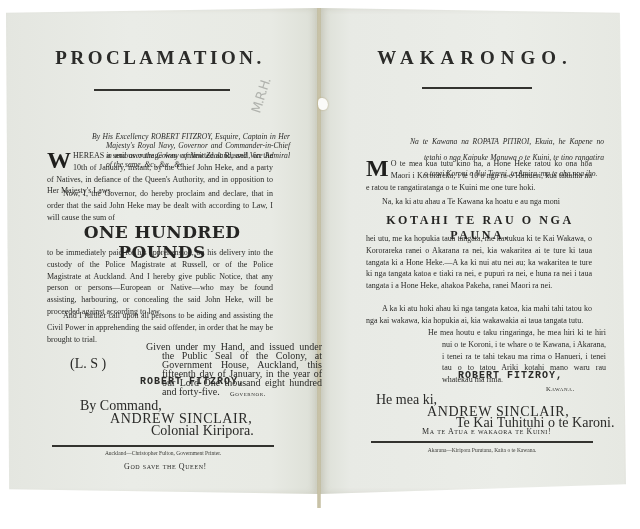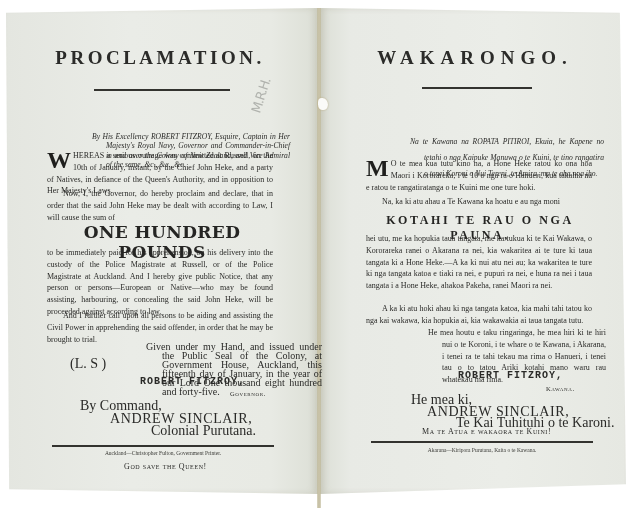--- a/index.html
+++ b/index.html
@@ -90,21 +90,21 @@
 <div class="para" style="left:47px; top:310px; width:226px; text-indent:16px;">And I further call upon all persons to be aiding and assisting the Civil Power in apprehending the said offender, in order that he may be brought to trial.</div>
 
 <div class="small" style="left:70px; top:356px;">(L. S )</div>
 <div class="para" style="left:114px; top:342px; width:160px; line-height:9px; font-size:10px; text-indent:-16px; padding-left:16px;margin-left:32px;">Given under my Hand, and issued under the Public Seal of the Colony, at Government House, Auckland, this fifteenth day of January, in the year of our Lord One thousand eight hundred and forty-five.</div>
 
 <div class="sig" style="left:140px; top:376px;">ROBERT FITZROY,</div>
 <div class="sc" style="left:230px; top:390px;">Governor.</div>
 
 <div class="small" style="left:80px; top:398px;">By Command,</div>
 <div class="small" style="left:110px; top:411px; letter-spacing:0.6px;">ANDREW SINCLAIR,</div>
-<div class="small" style="left:151px; top:423px;">Colonial Purutana.</div>
+<div class="small" style="left:151px; top:423px;">Colonial Kiripora.</div>
 <div class="sc" style="left:124px; top:434px; font-size:8px;margin-top:28px;">God save the Queen!</div>
 
 <div class="rule thick" style="left:52px; top:445px; width:222px;"></div>
 <div class="printer" style="left:52px; top:450px; width:222px;">Auckland—Christopher Fulton, Government Printer.</div>
 
 <div class="title" style="left:370px; top:47px; width:210px; letter-spacing:6px;">WAKARONGO.</div>
 <div class="rule" style="left:422px; top:87px; width:110px;"></div>
 
 <div class="italic-block" style="left:410px; top:114px; width:180px; text-indent:-14px; padding-left:14px; line-height:16px;">Na te Kawana na ROPATA PITIROI, Ekuia, he Kapene no tetahi o nga Kaipuke Manuwa o te Kuini, te tino rangatira o tenei Koroni o Nui Tereni, te Amira, ma te aha noa iho.</div>
 
@@ -116,19 +116,19 @@
 <div class="big" style="left:360px; top:213px; width:240px; font-size:12px; letter-spacing:2.6px;">KOTAHI TE RAU O NGA PAUNA,</div>
 
 <div class="para" style="left:366px; top:233px; width:226px;">hei utu, me ka hopukia taua tangata, me ka tukua ki te Kai Wakawa, o Kororareka ranei o Akarana ra nei, kia wakaritea ai te ture ki taua tangata ki a Hone Heke.—A ka ki nui atu nei au; ka wakaritea te ture ki nga tangata katoa e tiaki ra nei, e pupuri ra nei, e huna ra nei i taua tangata i a Hone Heke, ahakoa Pakeha, ranei Maori ra nei.</div>
 <div class="para" style="left:366px; top:303px; width:226px; text-indent:16px;">A ka ki atu hoki ahau ki nga tangata katoa, kia mahi tahi tatou ko nga kai wakawa, kia hopukia ai, kia wakawakia ai taua tangata tutu.</div>
 
 <div class="para" style="left:428px; top:327px; width:164px; text-indent:-14px; padding-left:14px;">He mea houtu e taku ringaringa, he mea hiri ki te hiri nui o te Koroni, i te whare o te Kawana, i Akarana, i tenei ra te tahi tekau ma rima o Hanueri, i tenei tau o to tatou Ariki kotahi mano waru rau whatekau ma rima.</div>
 
 <div class="sig" style="left:458px; top:370px;">ROBERT FITZROY,</div>
 <div class="sc" style="left:546px; top:385px;">Kawana.</div>
 
-<div class="small" style="left:411px; top:392px;">He mea ki,</div>
+<div class="small" style="left:376px; top:392px;">He mea ki,</div>
 <div class="small" style="left:427px; top:404px; letter-spacing:0.6px;">ANDREW SINCLAIR,</div>
 <div class="small" style="left:456px; top:415px;">Te Kai Tuhituhi o te Karoni.</div>
 <div class="sc" style="left:422px; top:427px; font-size:8px;">Ma te Atua e wakaora te Kuini!</div>
 
 <div class="rule thick" style="left:371px; top:441px; width:222px;"></div>
 <div class="printer" style="left:371px; top:447px; width:222px;">Akarana—Kiripora Purutana, Kaita o te Kawana.</div>
 
 </body></html>

